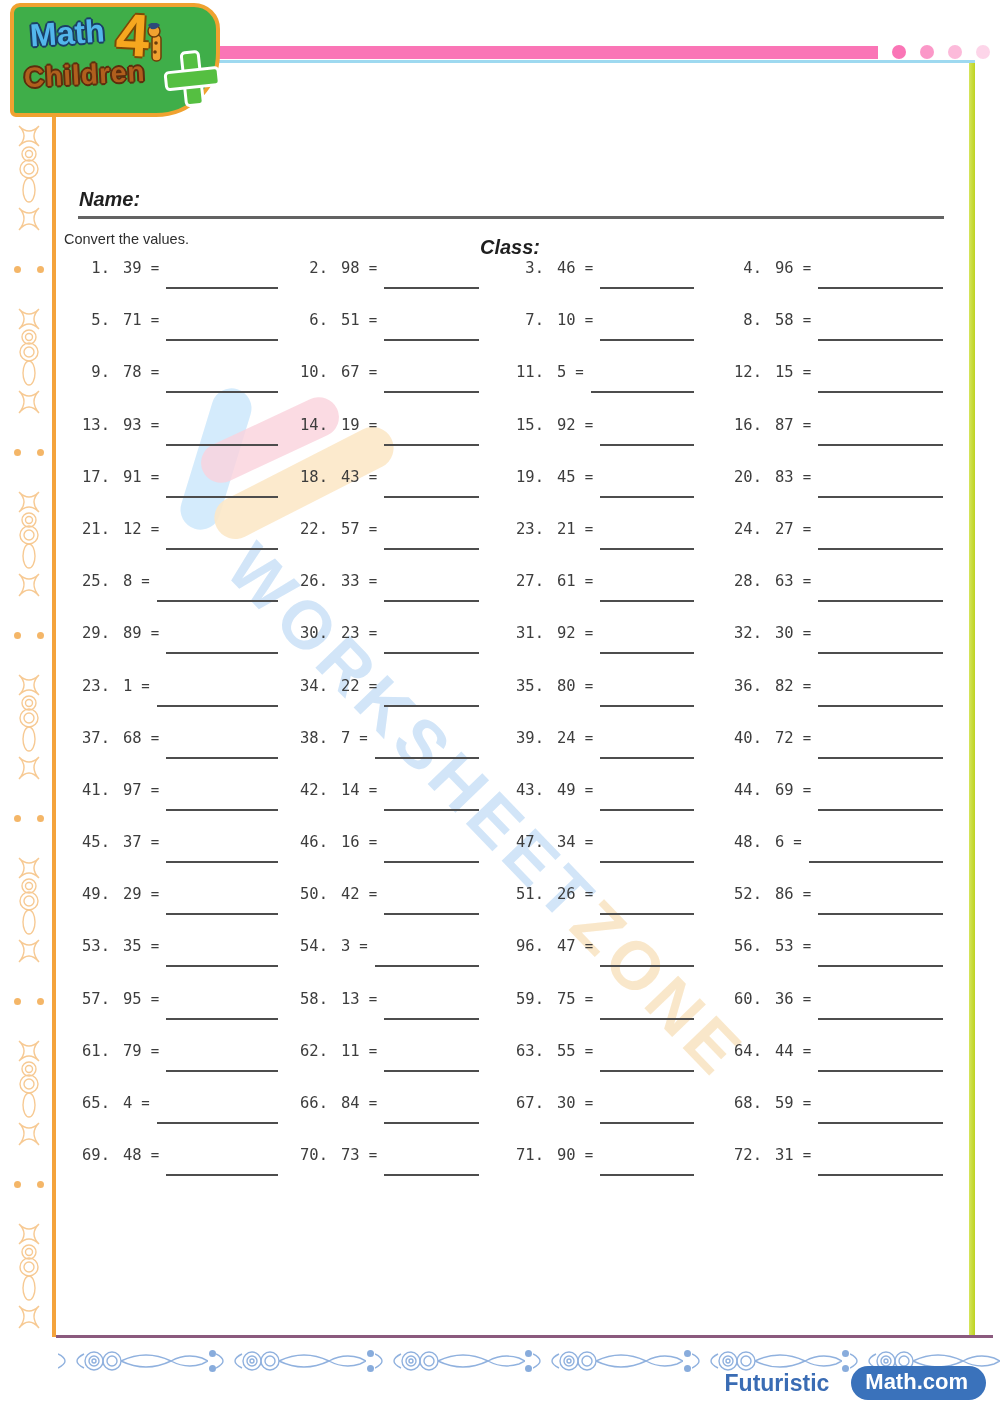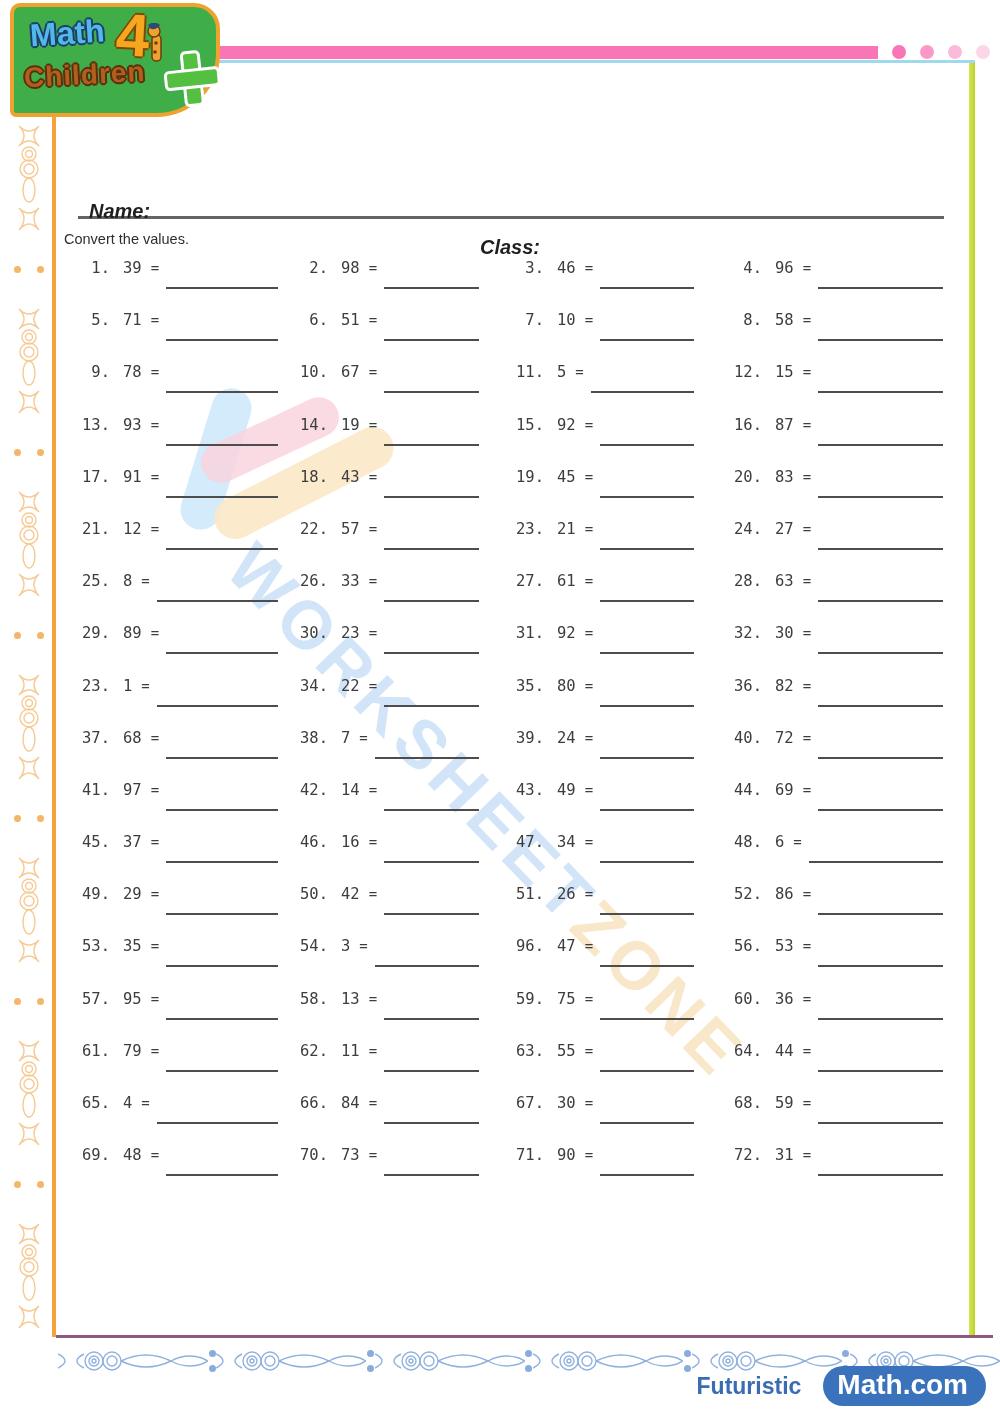--- a/index.html
+++ b/index.html
@@ -38,21 +38,21 @@
   
   #left-ornaments{position:absolute;left:8px;top:124px;width:42px;height:1206px;display:flex;
                   flex-direction:column;justify-content:space-between;align-items:center;z-index:2;}
   .orn-dots{display:flex;gap:16px;}
   .orn-dots i{width:7px;height:7px;border-radius:50%;background:#f2a94e;opacity:.85;}
 
   
   #name-row{position:absolute;left:78px;top:188px;width:866px;height:28px;
             border-bottom:3px solid #636363;z-index:6;}
   .hdr-label{position:absolute;top:0;font-size:20px;font-weight:bold;font-style:italic;color:#1f1f1f;}
-  #name-label{left:11px;margin-top:12px;}
+  #name-label{left:1px;}
   #class-label{left:402px;margin-top:48px;}
   #instruction{position:absolute;left:64px;top:231px;font-size:14.5px;color:#2e2e2e;z-index:6;}
 
   
   #problems-grid{position:absolute;left:78px;top:260px;width:867px;display:grid;
                  grid-template-columns:218px 216px 218px 215px;grid-auto-rows:52.2px;z-index:6;}
   .problem{display:flex;align-items:flex-start;font-family:"DejaVu Sans Mono",monospace;
            font-size:15.5px;color:#3d3d3d;line-height:17px;}
   .problem:nth-child(4n+1){padding-right:18px;}
   .problem:nth-child(4n+2){padding-right:33px;}
@@ -76,21 +76,21 @@
   .wm-part1{color:#c3ddf6;opacity:.75;}
   .wm-part2{color:#f8e2bd;opacity:.8;}
 
   
   #footer-band{position:absolute;left:58px;top:1344px;width:942px;height:34px;display:flex;
                align-items:center;justify-content:space-between;z-index:4;overflow:hidden;}
   .band-dots{display:flex;flex-direction:column;justify-content:space-between;height:22px;}
   .band-dots i{width:7px;height:7px;border-radius:50%;background:#7ba3d8;opacity:.9;}
   #brand{position:absolute;top:1366px;right:14px;display:flex;align-items:center;z-index:6;gap:20px;}
   #brand-text{font-size:23px;font-weight:bold;color:#3a6cb4;}
-  #brand-pill{margin-left:2px;background:#3a72bb;color:#ffffff;font-size:28px;font-weight:bold;
+  #brand-pill{margin-left:2px;background:#3a72bb;color:#ffffff;font-size:22px;font-weight:bold;
               padding:3px 18px 5px 14px;border-radius:20px;}
 </style>
 </head>
 <body>
 
 <div class="logo-box">
   <span class="logo-math">Math</span>
   <span class="logo-four">4</span>
   <span class="giraffe">
     <svg width="26" height="44" viewBox="0 0 26 44">

